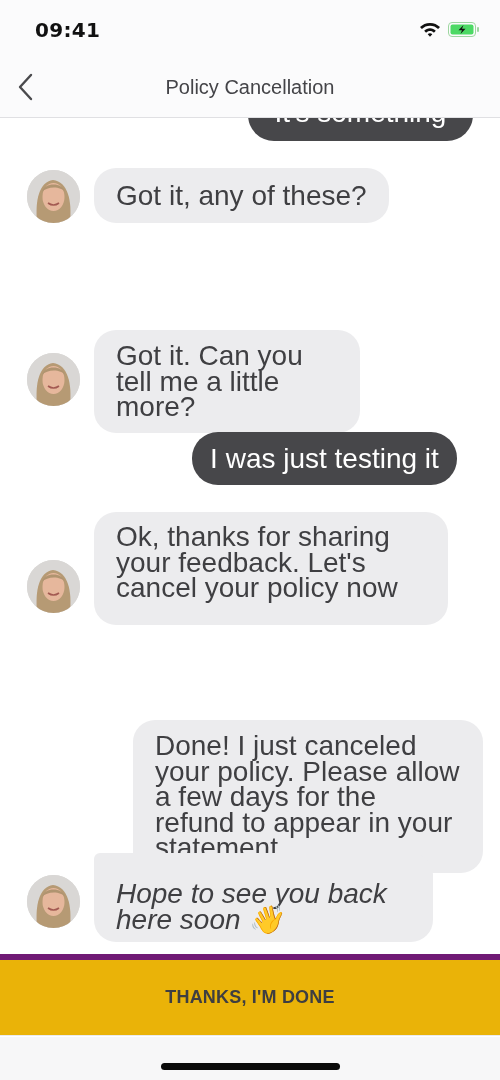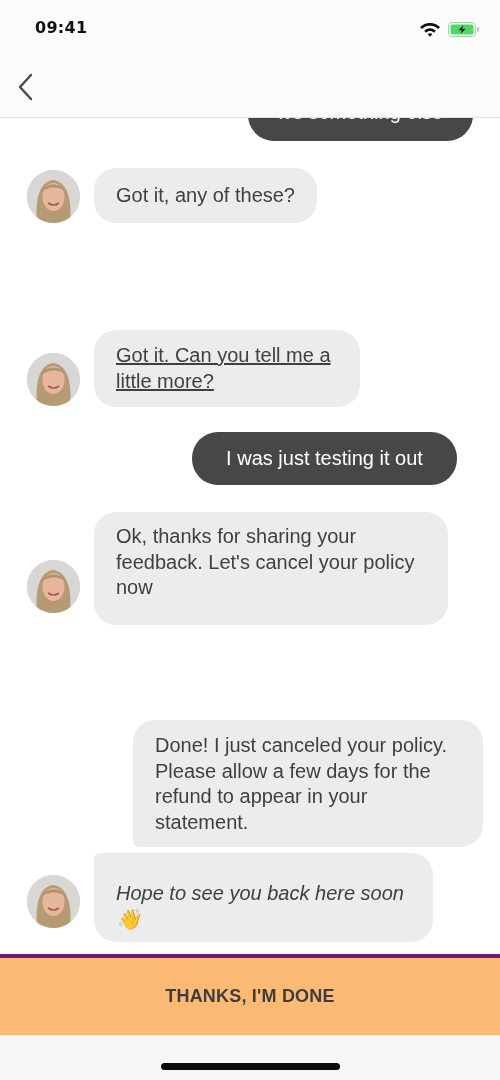--- a/index.html
+++ b/index.html
@@ -1,36 +1,36 @@
 <!DOCTYPE html>
 <html><head>
 <meta charset="utf-8">
 <style>
   * { box-sizing: border-box; margin: 0; padding: 0; }
   html, body { width: 500px; height: 1080px; background: #ffffff; overflow: hidden; }
   body { font-family: "Liberation Sans", sans-serif; position: relative; color: #3d3d3f; }
 
   .status-bar { position: absolute; top: 0; left: 0; width: 500px; height: 60px; background: #fbfbfc; }
-  .time { position: absolute; left: 35px; top: 18px; font-size: 16px; font-weight: bold; color: #111; font-family: "DejaVu Sans", sans-serif; letter-spacing: 0.3px; }
+  .time { position: absolute; left: 35px; top: 18px; font-size: 20px; font-weight: bold; color: #111; font-family: "DejaVu Sans", sans-serif; letter-spacing: 0.3px; }
   .wifi-icon { position: absolute; left: 419px; top: 20px; width: 22px; height: 18px; }
   .battery-icon { position: absolute; left: 448px; top: 22px; width: 32px; height: 15px; }
 
   .nav-bar { position: absolute; top: 60px; left: 0; width: 500px; height: 58px; background: #fbfbfc; border-bottom: 1px solid #e0e0e3; z-index: 5; }
   .back-button { position: absolute; left: 12px; top: 12px; width: 30px; height: 30px; cursor: pointer; }
   .nav-title { position: absolute; left: 0; right: 0; top: 16px; text-align: center; font-size: 20px; color: #444448; }
 
   .chat { position: absolute; top: 118px; left: 0; width: 500px; height: 836px; overflow: hidden; }
 
-  .bubble { position: absolute; font-size: 20px; line-height: 25.5px; }
+  .bubble { position: absolute; font-size: 28px; line-height: 25.5px; }
   .bot { background: #ececee; color: #3f3f42; border-radius: 22px; padding: 0 22px; }
   .user { background: #47474a; color: #ffffff; border-radius: 26px; text-align: center; cursor: pointer; }
 
   .avatar { position: absolute; left: 27px; width: 53px; height: 53px; border-radius: 50%; overflow: hidden; background: #d8d6d4; }
 
-  .footer { position: absolute; top: 954px; left: 0; width: 500px; height: 82px; background: #fdba74; border-top: 4px solid #701a75; border-bottom: 1px solid #ebebed; }
+  .footer { position: absolute; top: 954px; left: 0; width: 500px; height: 82px; background: #eab308; border-top: 6px solid #701a75; border-bottom: 1px solid #ebebed; }
   .done-button { width: 100%; height: 100%; display: flex; align-items: center; justify-content: center; font-size: 18px; font-weight: bold; color: #3e3e41; cursor: pointer; letter-spacing: 0.2px; }
   .home-area { position: absolute; top: 1037px; left: 0; width: 500px; height: 43px; background: #f7f7f8; }
   .home-indicator { position: absolute; left: 161px; top: 26px; width: 179px; height: 7px; border-radius: 4px; background: #0a0a0a; }
 </style>
 </head>
 <body>
 
 <div class="status-bar">
   <span class="time">09:41</span>
   <svg class="wifi-icon" viewBox="0 0 22 18">
@@ -43,20 +43,21 @@
     <rect x="2.5" y="2.5" width="23" height="10" rx="2" fill="#4cd964"></rect>
     <rect x="29" y="5" width="2" height="5" rx="1" fill="#9dd6a0"></rect>
     <path d="M15.5 3 L10.5 8.3 H14 L12.5 12 L17.5 6.7 H14 Z" fill="#111"></path>
   </svg>
 </div>
 
 <div class="nav-bar">
   <svg class="back-button" viewBox="0 0 30 30">
     <path d="M19 3 L8 15 L19 27" fill="none" stroke="#4a4a4d" stroke-width="2.4" stroke-linecap="round" stroke-linejoin="round"></path>
   </svg>
+  <div class="nav-title">Policy Cancellation</div>
 </div>
 
 <div class="chat">
 
   <div class="bubble user" style="left:248px; top:-34px; width:225px; height:57px; line-height:57px;">It's something else</div>
 
   <div class="avatar" style="top:52px;">
     <svg width="53" height="53" viewBox="0 0 53 53">
         <rect width="53" height="53" fill="#d9d7d5"></rect>
         <path d="M10 53 C8 30 12 12 26 10 C41 12 45 30 43 53 Z" fill="#b69a74"></path>
@@ -70,21 +71,21 @@
 
   <div class="avatar" style="top:235px;">
     <svg width="53" height="53" viewBox="0 0 53 53">
         <rect width="53" height="53" fill="#d9d7d5"></rect>
         <path d="M10 53 C8 30 12 12 26 10 C41 12 45 30 43 53 Z" fill="#b69a74"></path>
         <ellipse cx="26.5" cy="27" rx="11" ry="14" fill="#e6b79c"></ellipse>
         <path d="M15 22 C17 12 36 12 38 22 C34 16 20 16 15 22 Z" fill="#b09470"></path>
         <path d="M21 33 Q26.5 37 32 33" stroke="#a35a52" stroke-width="1.6" fill="none"></path>
       </svg>
   </div>
-  <div class="bubble bot" style="left:94px; top:212px; width:266px; padding-top:13px; padding-bottom:13px;text-decoration:underline;">Got it. Can you tell me a little more?</div>
+  <div class="bubble bot" style="left:94px; top:212px; width:266px; padding-top:13px; padding-bottom:13px;">Got it. Can you tell me a little more?</div>
 
   <div class="bubble user" style="left:192px; top:314px; width:265px; height:53px; line-height:53px;">I was just testing it out</div>
 
   <div class="avatar" style="top:442px;">
     <svg width="53" height="53" viewBox="0 0 53 53">
         <rect width="53" height="53" fill="#d9d7d5"></rect>
         <path d="M10 53 C8 30 12 12 26 10 C41 12 45 30 43 53 Z" fill="#b69a74"></path>
         <ellipse cx="26.5" cy="27" rx="11" ry="14" fill="#e6b79c"></ellipse>
         <path d="M15 22 C17 12 36 12 38 22 C34 16 20 16 15 22 Z" fill="#b09470"></path>
         <path d="M21 33 Q26.5 37 32 33" stroke="#a35a52" stroke-width="1.6" fill="none"></path>

